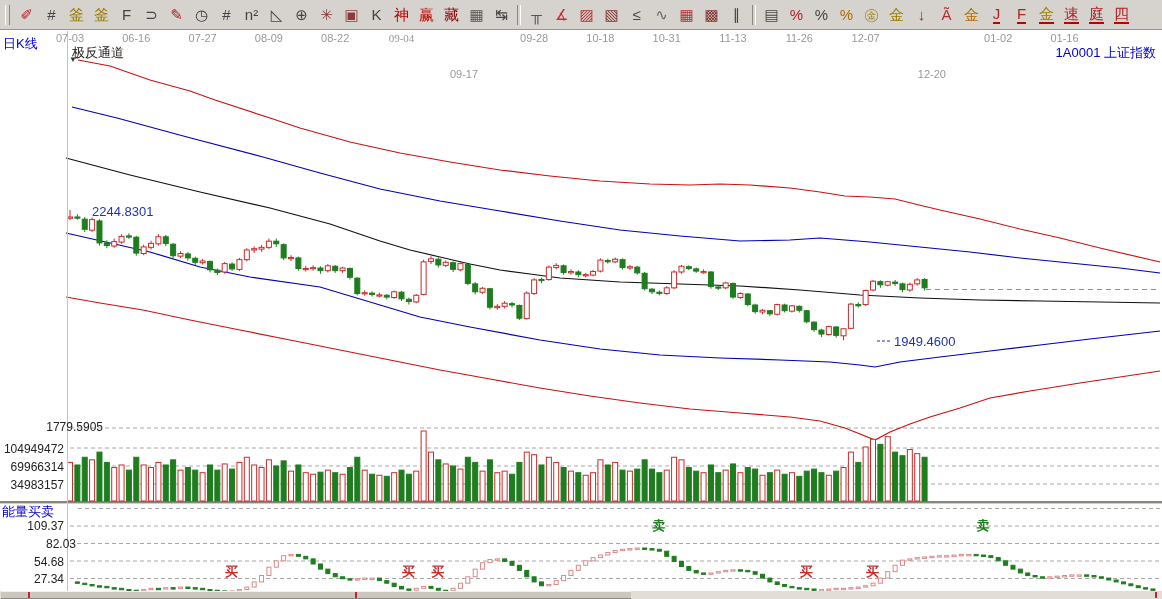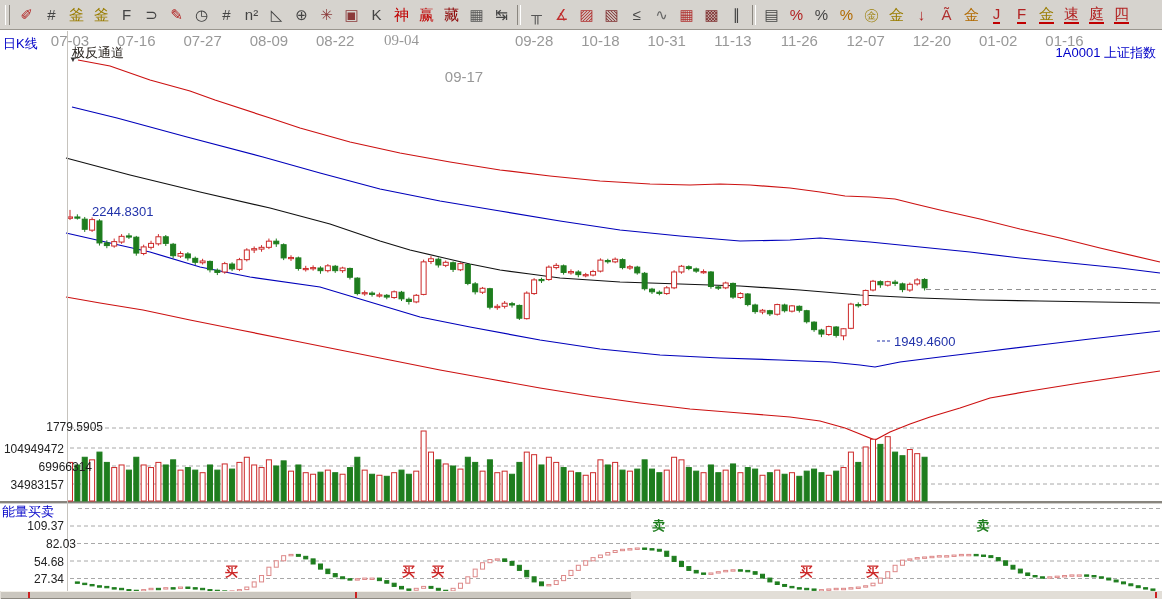--- a/index.html
+++ b/index.html
@@ -18,21 +18,21 @@
   
   svg.chart{position:absolute;left:0;top:0;z-index:1;}
   .axis-line{position:absolute;left:67px;top:31px;width:1px;height:560px;background:#c6c3bd;z-index:2;}
   
   .lbl{position:absolute;white-space:nowrap;z-index:4;}
   .kline{left:3px;top:35px;font-size:13px;color:#0000c8;}
   .channel{left:72px;top:44px;font-size:13px;color:#26211c;}
   .chan-marker{left:69px;top:55px;font-size:8px;color:#333333;}
   .chan-values{left:140px;top:45px;font-size:12.5px;display:flex;gap:11px;}
   .symbol{right:6px;top:44px;font-size:13px;color:#0000c8;}
-  .date-lbl{position:absolute;top:32px;width:44px;text-align:center;font-size:15px;color:#989898;z-index:4;}
+  .date-lbl{position:absolute;top:32px;width:44px;text-align:center;font-size:11px;color:#989898;z-index:4;}
   .left-lbl{position:absolute;left:0;width:64px;text-align:right;font-size:12px;color:#222;z-index:4;}
   .ann{position:absolute;font-size:13px;color:#2233aa;z-index:4;}
   .ind-title{left:2px;top:503px;font-size:13px;color:#0000c8;}
   
   .scrollbar{position:absolute;left:0;top:591px;width:1162px;height:8px;background:#e2ded7;z-index:5;}
   .sb-thumb{position:absolute;left:1px;top:0;width:630px;height:8px;background:#cbc7bf;
             border-top:1px solid #f4f1ea;border-bottom:1px solid #8c8880;box-sizing:border-box;}
   .sb-tick{position:absolute;top:1px;width:2px;height:6px;background:#cc2222;}
 </style>
 </head>
@@ -715,36 +715,36 @@
 
   <div class="lbl ind-title">能量买卖</div>
 
   <div class="scrollbar" id="scrollbar">
     <div class="sb-thumb" id="sb-thumb" style="width: 630px;"></div>
   <div class="sb-tick" style="left: 28px;"></div>
       <div class="sb-tick" style="left: 355px;"></div>
       <div class="sb-tick" style="left: 1155px;"></div>
     </div>
 <div class="date-lbl" style="left: 48px;">07-03</div>
-    <div class="date-lbl" style="left: 114.3px;">07-16</div>
+    <div class="date-lbl" style="left: 114.3px;">06-16</div>
     <div class="date-lbl" style="left: 180.6px;">07-27</div>
     <div class="date-lbl" style="left: 246.9px;">08-09</div>
     <div class="date-lbl" style="left: 313.2px;">08-22</div>
     <div class="date-lbl" style="left: 379.5px; font-family: Liberation Serif, serif;">09-04</div>
     <div class="date-lbl" style="left: 442px; margin-top: 36px;">09-17</div>
     <div class="date-lbl" style="left: 512.1px;">09-28</div>
     <div class="date-lbl" style="left: 578.4px;">10-18</div>
     <div class="date-lbl" style="left: 644.7px;">10-31</div>
     <div class="date-lbl" style="left: 711px;">11-13</div>
     <div class="date-lbl" style="left: 777.3px;">11-26</div>
     <div class="date-lbl" style="left: 843.6px;">12-07</div>
-    <div class="date-lbl" style="left: 909.9px;">12-20</div>
+    <div class="date-lbl" style="left: 909.9px; margin-top: 36px;">12-20</div>
     <div class="date-lbl" style="left: 976.2px;">01-02</div>
     <div class="date-lbl" style="left: 1042.5px;">01-16</div>
     <div class="left-lbl" style="top: 420px; padding-left: 39px;">1779.5905</div>
     <div class="left-lbl" style="top: 442px;">104949472</div>
-    <div class="left-lbl" style="top: 460px; margin-left: 28px;">69966314</div>
+    <div class="left-lbl" style="top: 460px;">69966314</div>
     <div class="left-lbl" style="top: 478px;">34983157</div>
     <div class="left-lbl" style="top: 519px;">109.37</div>
     <div class="left-lbl" style="top: 537px; margin-left: 12px;">82.03</div>
     <div class="left-lbl" style="top: 555px;">54.68</div>
     <div class="left-lbl" style="top: 572px;">27.34</div>
   </div>
 
 </body></html>

